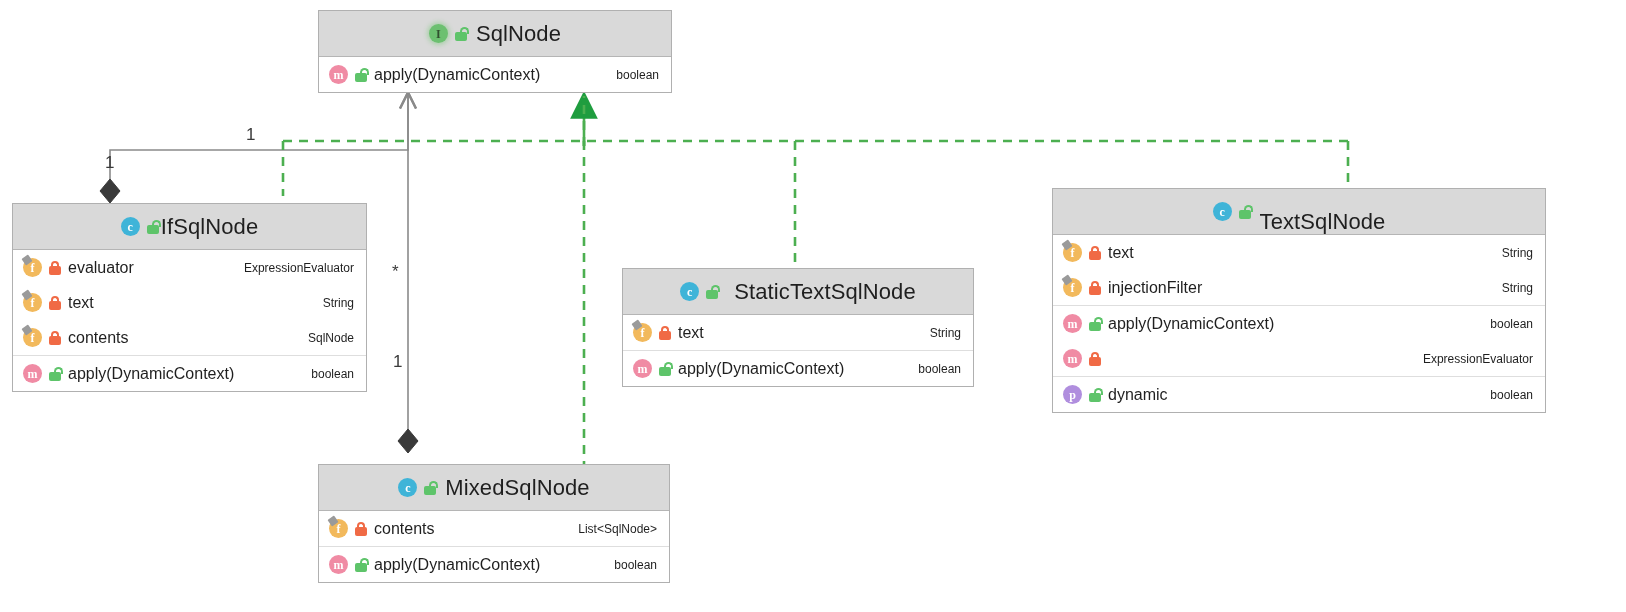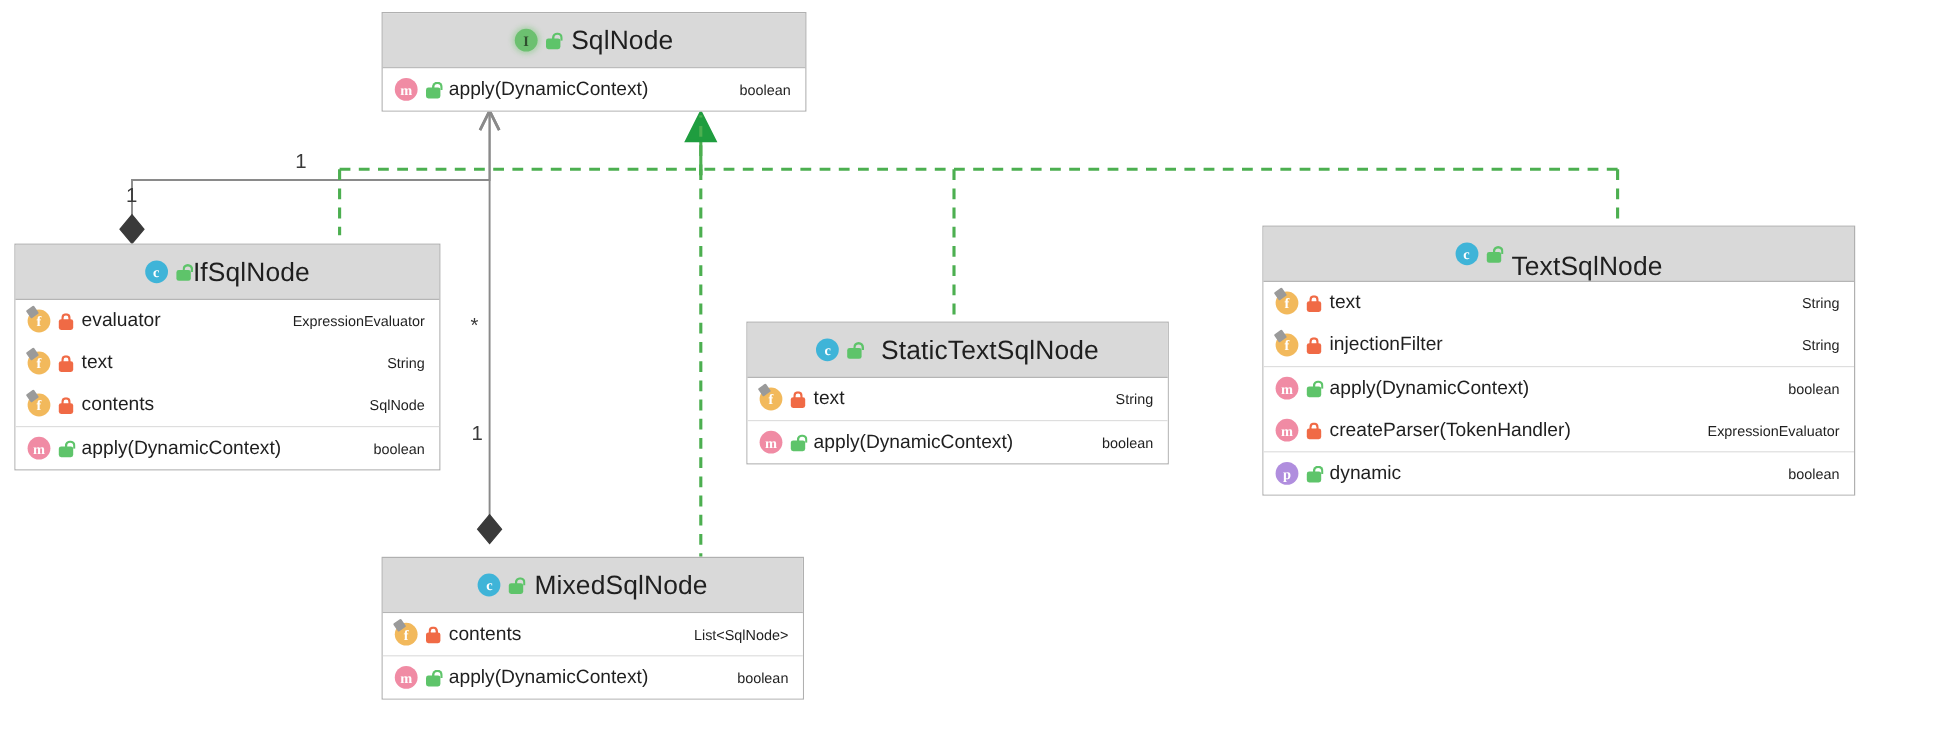--- a/index.html
+++ b/index.html
@@ -367,21 +367,20 @@
           </span>
         <span class="mname">apply(DynamicContext)</span>
         <span class="mtype">boolean</span>
       </div>
       <div class="row">
         <span class="ic ic-method"><span class="circ">m</span></span>
         <span class="lock lock-private">
             <span class="shackle"></span>
             <span class="body"></span>
           </span>
-        <span class="mname">createParser(TokenHandler)</span>
         <span class="mtype">ExpressionEvaluator</span>
       </div>
     </div>
     <div class="sect">
       <div class="row">
         <span class="ic ic-prop"><span class="circ">p</span></span>
         <span class="lock lock-public">
             <span class="shackle"></span>
             <span class="body"></span>
           </span>

